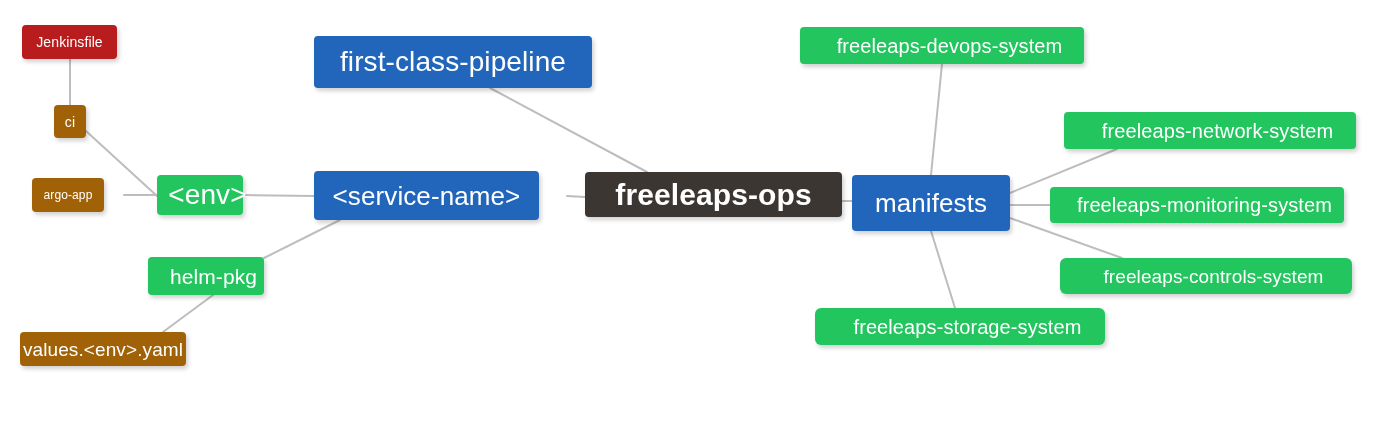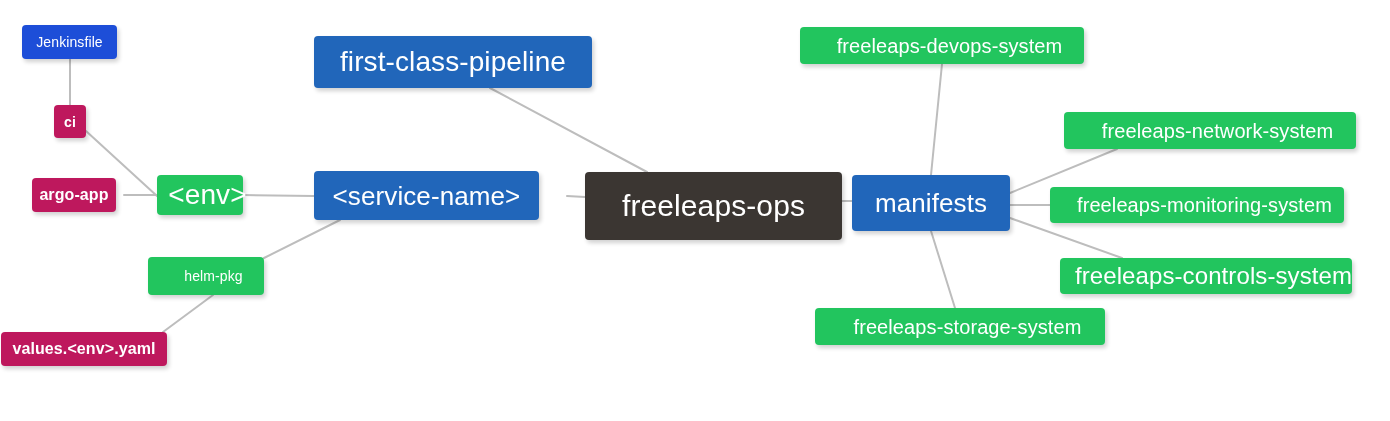--- a/index.html
+++ b/index.html
@@ -33,22 +33,22 @@
     border-radius: 4px;
     white-space: nowrap;
     box-shadow: 2px 3px 4px rgba(0,0,0,0.18);
     letter-spacing: 0.1px;
     line-height: 1;
     user-select: none;
   }
   .n-root   { background: #3b3632; }
   .n-blue   { background: #2166ba; }
   .n-green  { background: #22c55e; padding-left: 15px; }
-  .n-orange { background: #1d4ed8; }
-  .n-red    { background: #be185d; font-weight: bold; }
+  .n-orange { background: #b91c1c; }
+  .n-red    { background: #a16207; }
 </style>
 </head>
 <body>
 
 <div id="canvas">
   <svg id="edges" viewBox="0 0 1390 421">
       <line x1="70" y1="59" x2="70" y2="105" stroke="#bdbdbd" stroke-width="2" stroke-linecap="round"></line>
       <line x1="86" y1="131" x2="157" y2="196" stroke="#bdbdbd" stroke-width="2" stroke-linecap="round"></line>
       <line x1="124" y1="195" x2="157" y2="195" stroke="#bdbdbd" stroke-width="2" stroke-linecap="round"></line>
       <line x1="243" y1="195" x2="314" y2="196" stroke="#bdbdbd" stroke-width="2" stroke-linecap="round"></line>
@@ -63,53 +63,53 @@
       <line x1="1010" y1="218" x2="1122" y2="258" stroke="#bdbdbd" stroke-width="2" stroke-linecap="round"></line>
       <line x1="931" y1="231" x2="955" y2="308" stroke="#bdbdbd" stroke-width="2" stroke-linecap="round"></line>
     </svg>
   <div id="node-layer">
       <div class="node n-orange" style="left: 22px; top: 25px; width: 95px; height: 34px; font-size: 14px;">
         <span>Jenkinsfile</span>
       </div>
       <div class="node n-red" style="left: 54px; top: 105px; width: 32px; height: 33px; font-size: 14px;">
         <span>ci</span>
       </div>
-      <div class="node n-red" style="left: 32px; top: 178px; width: 84px; height: 34px; font-size: 16px;">
+      <div class="node n-red" style="left: 32px; top: 178px; width: 72px; height: 34px; font-size: 12px;">
         <span>argo-app</span>
       </div>
       <div class="node n-green" style="left: 157px; top: 175px; width: 86px; height: 40px; font-size: 28px;">
         <span>&lt;env&gt;</span>
       </div>
-      <div class="node n-green" style="left: 148px; top: 257px; width: 116px; height: 38px; font-size: 14px;">
+      <div class="node n-green" style="left: 148px; top: 257px; width: 116px; height: 38px; font-size: 21px;">
         <span>helm-pkg</span>
       </div>
-      <div class="node n-red" style="left: 1px; top: 332px; width: 166px; height: 34px; font-size: 16px;">
+      <div class="node n-red" style="left: 20px; top: 332px; width: 166px; height: 34px; font-size: 19px;">
         <span>values.&lt;env&gt;.yaml</span>
       </div>
       <div class="node n-blue" style="left: 314px; top: 36px; width: 278px; height: 52px; font-size: 28px;">
         <span>first-class-pipeline</span>
       </div>
       <div class="node n-blue" style="left: 314px; top: 171px; width: 225px; height: 49px; font-size: 26px;">
         <span>&lt;service-name&gt;</span>
       </div>
-      <div class="node n-root" style="left: 585px; top: 172px; width: 257px; height: 68px; font-size: 30px;">
+      <div class="node n-root" style="left: 585px; top: 172px; width: 257px; height: 45px; font-size: 30px; font-weight: bold;">
         <span>freeleaps-ops</span>
       </div>
       <div class="node n-blue" style="left: 852px; top: 175px; width: 158px; height: 56px; font-size: 26px;">
         <span>manifests</span>
       </div>
       <div class="node n-green" style="left: 800px; top: 27px; width: 284px; height: 37px; font-size: 20px;">
         <span>freeleaps-devops-system</span>
       </div>
       <div class="node n-green" style="left: 1056px; top: 112px; width: 292px; height: 37px; font-size: 20px; margin-left: 8px;">
         <span>freeleaps-network-system</span>
       </div>
       <div class="node n-green" style="left: 1050px; top: 187px; width: 294px; height: 36px; font-size: 20px;">
         <span>freeleaps-monitoring-system</span>
       </div>
-      <div class="node n-green" style="left: 1060px; top: 258px; width: 292px; height: 36px; font-size: 24px;">
+      <div class="node n-green" style="left: 1060px; top: 258px; width: 292px; height: 36px; font-size: 19px; border-radius: 6px;">
         <span>freeleaps-controls-system</span>
       </div>
-      <div class="node n-green" style="left: 815px; top: 308px; width: 290px; height: 37px; font-size: 20px;">
+      <div class="node n-green" style="left: 815px; top: 308px; width: 290px; height: 37px; font-size: 20px; border-radius: 6px;">
         <span>freeleaps-storage-system</span>
       </div>
     </div>
 </div>
 
 </body></html>

